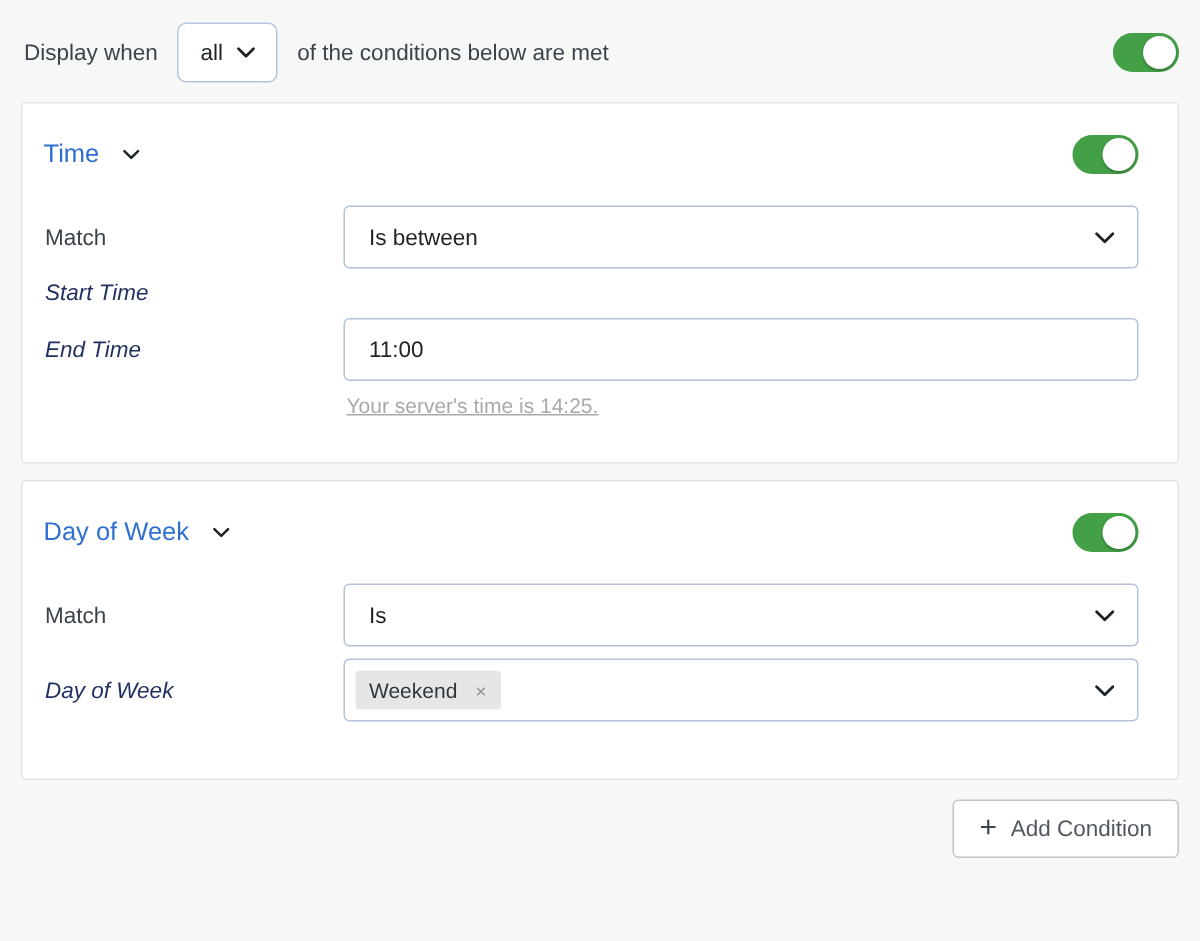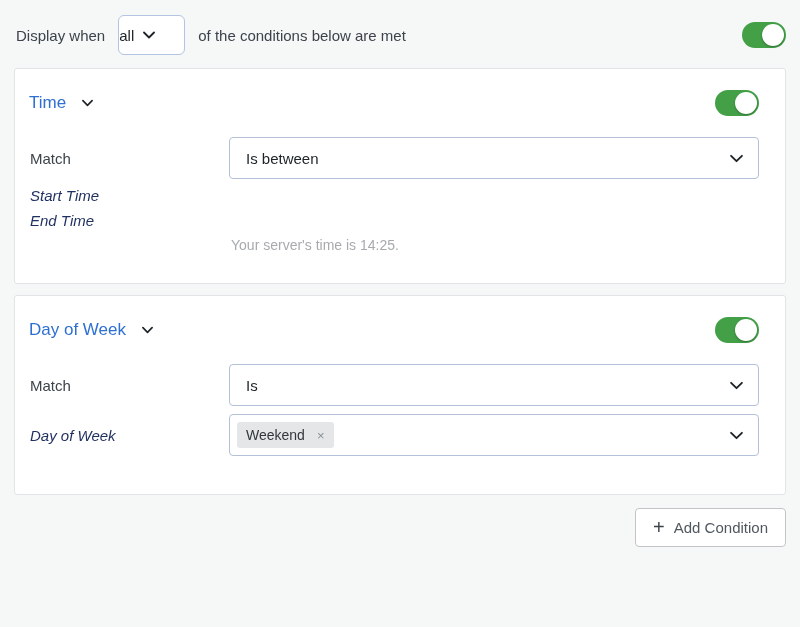--- a/index.html
+++ b/index.html
@@ -18,21 +18,21 @@
     display:flex;align-items:center;
     padding:15px 14px 0 16px;
     margin-bottom:13px;
     font-size:15px;
   }
   .mini-select{
     width:67px;height:40px;
     background:#fff;
     border:1px solid #b3c5e2;
     border-radius:6px;
-    display:flex;align-items:center;justify-content:flex-start;gap:9px;
+    display:flex;align-items:center;justify-content:center;gap:9px;
     margin:0 13px;
     cursor:pointer;
     color:#1d2327;
   }
   .spacer{flex:1;}
 
   
   .toggle{
     width:44px;height:26px;border-radius:13px;
     background:#43a047;position:relative;flex:none;cursor:pointer;
@@ -98,21 +98,21 @@
     background:#e5e6e8;
     border-radius:3px;
     padding:5px 9px;
     font-size:14px;color:#32373c;
     display:inline-flex;align-items:center;gap:12px;
     white-space:nowrap;
   }
   .tag-x{color:#8c9196;font-size:13px;cursor:pointer;line-height:1;}
 
   .helper-row{margin:6px 0 0;}
-  .helper{color:#a7aaad;font-size:14px;padding-left:2px;}
+  .helper{color:#a7aaad;font-size:14px;padding-left:2px;text-decoration:underline;}
 
   
   .footer{display:flex;justify-content:flex-end;margin:13px 14px 0;}
   button.add{
     display:flex;align-items:center;gap:9px;
     background:#fff;
     border:1px solid #c3c4c7;
     border-radius:4px;
     height:39px;padding:0 17px;
     font-size:15px;color:#50575e;
@@ -161,20 +161,21 @@
         </svg>
     </div>
   </div>
 
   <div class="row">
     <span class="lbl navy">Start Time</span>
   </div>
 
   <div class="row">
     <span class="lbl navy">End Time</span>
+    <input class="text-field" type="text" readonly="" value="11:00" style="">
   </div>
 
   <div class="row helper-row">
     <span></span>
     <div class="helper">Your server's time is 14:25.</div>
   </div>
 </section>
 
 <section class="card">
   <div class="card-head">

